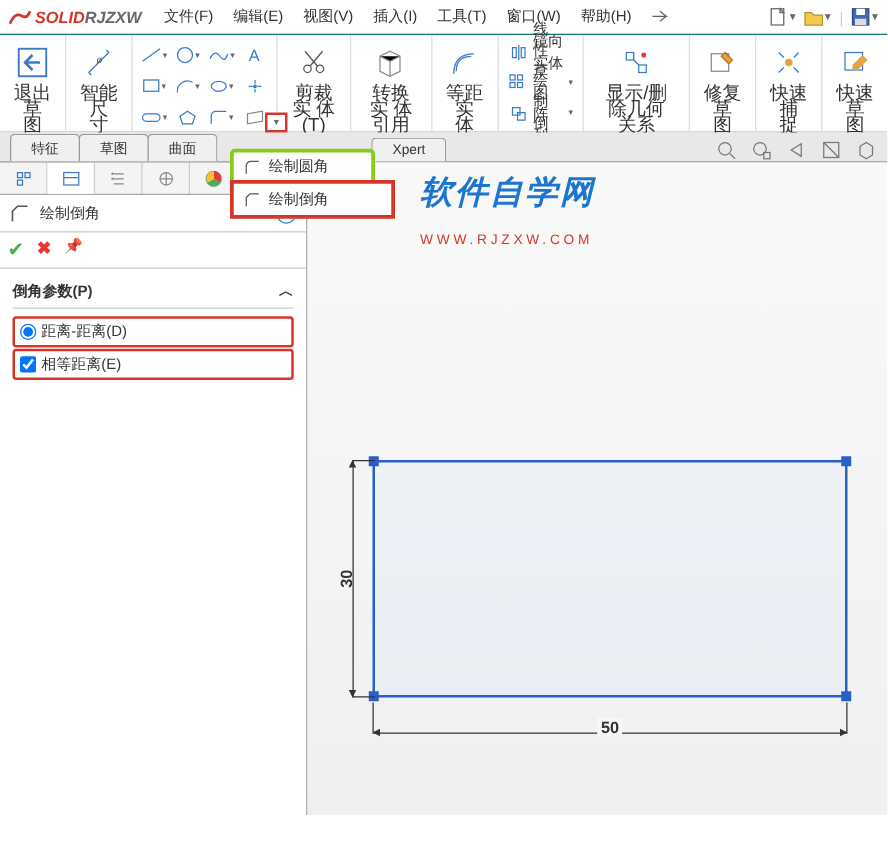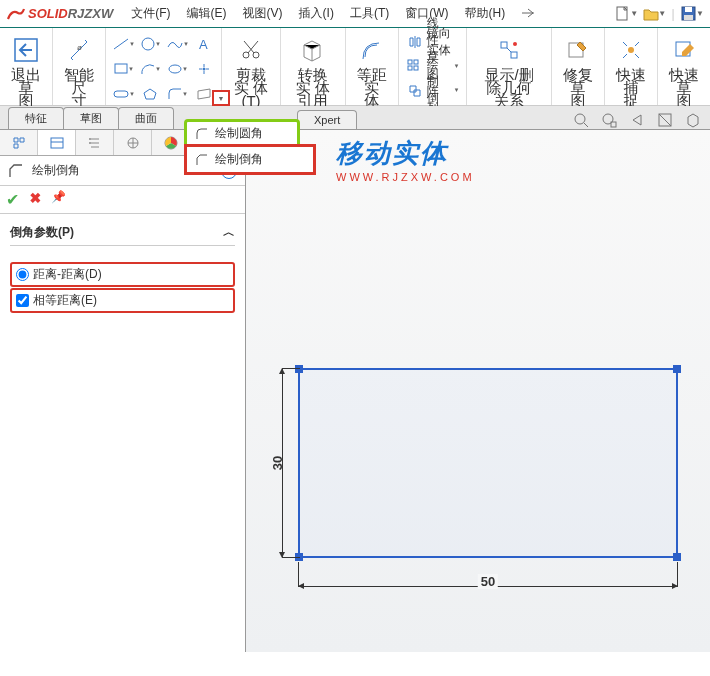--- a/index.html
+++ b/index.html
@@ -44,32 +44,32 @@
 .ptab { width: 38px; display: flex; align-items: center; justify-content: center; border-right: 1px solid #ccc; cursor: pointer; }
 .ptab.active { background: #fff; }
 .panel-head { padding: 6px 8px; display: flex; align-items: center; border-bottom: 1px solid #ccc; }
 .panel-head .ttl { flex: 1; font-size: 12px; }
 .help-icon { color: #1a76d2; font-weight: bold; font-size: 14px; cursor: pointer; border: 1px solid #1a76d2; border-radius: 50%; width: 16px; height: 16px; display: flex; align-items: center; justify-content: center; font-size: 11px; }
 .ok-cancel { padding: 4px 6px; display: flex; gap: 10px; border-bottom: 1px solid #ccc; }
 .ok-btn { color: #4caf50; font-size: 16px; cursor: pointer; }
 .x-btn { color: #e53935; font-size: 14px; font-weight: bold; cursor: pointer; }
 .pin-btn { color: #666; font-size: 12px; cursor: pointer; }
 .section { padding: 6px 10px; }
-.section-head { display: flex; justify-content: space-between; font-weight: bold; padding: 4px 0; cursor: pointer; border-bottom: 1px solid #ccc; margin-bottom: 16px; }
+.section-head { display: flex; justify-content: space-between; font-weight: bold; padding: 4px 0; cursor: pointer; border-bottom: 1px solid #ccc; margin-bottom: 6px; }
 .radio-row, .check-row { display: flex; align-items: center; padding: 2px 4px; gap: 4px; border: 1px solid transparent; }
 .radio-row.hl, .check-row.hl { border: 2px solid #d8352a; border-radius: 3px; margin: 1px 0; }
 .input-row { display: flex; align-items: center; border: 2px solid #d8352a; border-radius: 3px; padding: 2px 3px; margin-top: 4px; }
 .input-row .pref { width: 18px; font-size: 11px; }
 .input-row input { flex: 1; border: 1px solid #aaa; padding: 2px 4px; font-size: 11px; background: #fff; }
 .spin { width: 12px; display: flex; flex-direction: column; font-size: 7px; color: #666; }
 
 .canvas { flex: 1; background: linear-gradient(180deg, #f9f9f9 0%, #eef0f2 100%); position: relative; }
 .watermark { position: absolute; top: 6px; left: 90px; }
 .wm1 { font-size: 26px; font-weight: bold; color: #1a76d2; letter-spacing: 2px; font-style: italic; }
-.wm2 { font-size: 11px; color: #d8352a; letter-spacing: 3px; }
+.wm2 { font-size: 11px; color: #d8352a; letter-spacing: 3px; margin-top: 15px; }
 .rect-shape { position: absolute; left: 52px; top: 238px; width: 380px; height: 190px; border: 2px solid #2b5fc8; background: rgba(200,215,245,0.12); }
 .handle { position: absolute; width: 8px; height: 8px; background: #2b5fc8; }
 .handle.tl { left: -5px; top: -5px; }
 .handle.tr { right: -5px; top: -5px; }
 .handle.bl { left: -5px; bottom: -5px; }
 .handle.br { right: -5px; bottom: -5px; }
 .dim-v { position: absolute; left: 28px; top: 238px; height: 190px; display: flex; align-items: center; }
 .dim-v .line { position: absolute; left: 8px; height: 100%; border-left: 1px solid #333; }
 .dim-v .arrow-t { position: absolute; left: 5px; top: 0; }
 .dim-v .arrow-b { position: absolute; left: 5px; bottom: 0; }
@@ -486,21 +486,21 @@
       </div>
       <div class="check-row hl">
         <input type="checkbox" checked="" style="">
         <span>相等距离(E)</span>
       </div>
     </div>
   </div>
 
   <div class="canvas">
     <div class="watermark">
-      <div class="wm1">移动实体</div>
+      <div class="wm1">软件自学网</div>
       <div class="wm2">WWW.RJZXW.COM</div>
     </div>
     <div class="rect-shape">
       <div class="handle tl"></div>
       <div class="handle tr"></div>
       <div class="handle bl"></div>
       <div class="handle br"></div>
     </div>
     <div class="dim-v">
       <div class="ext-t"></div>

